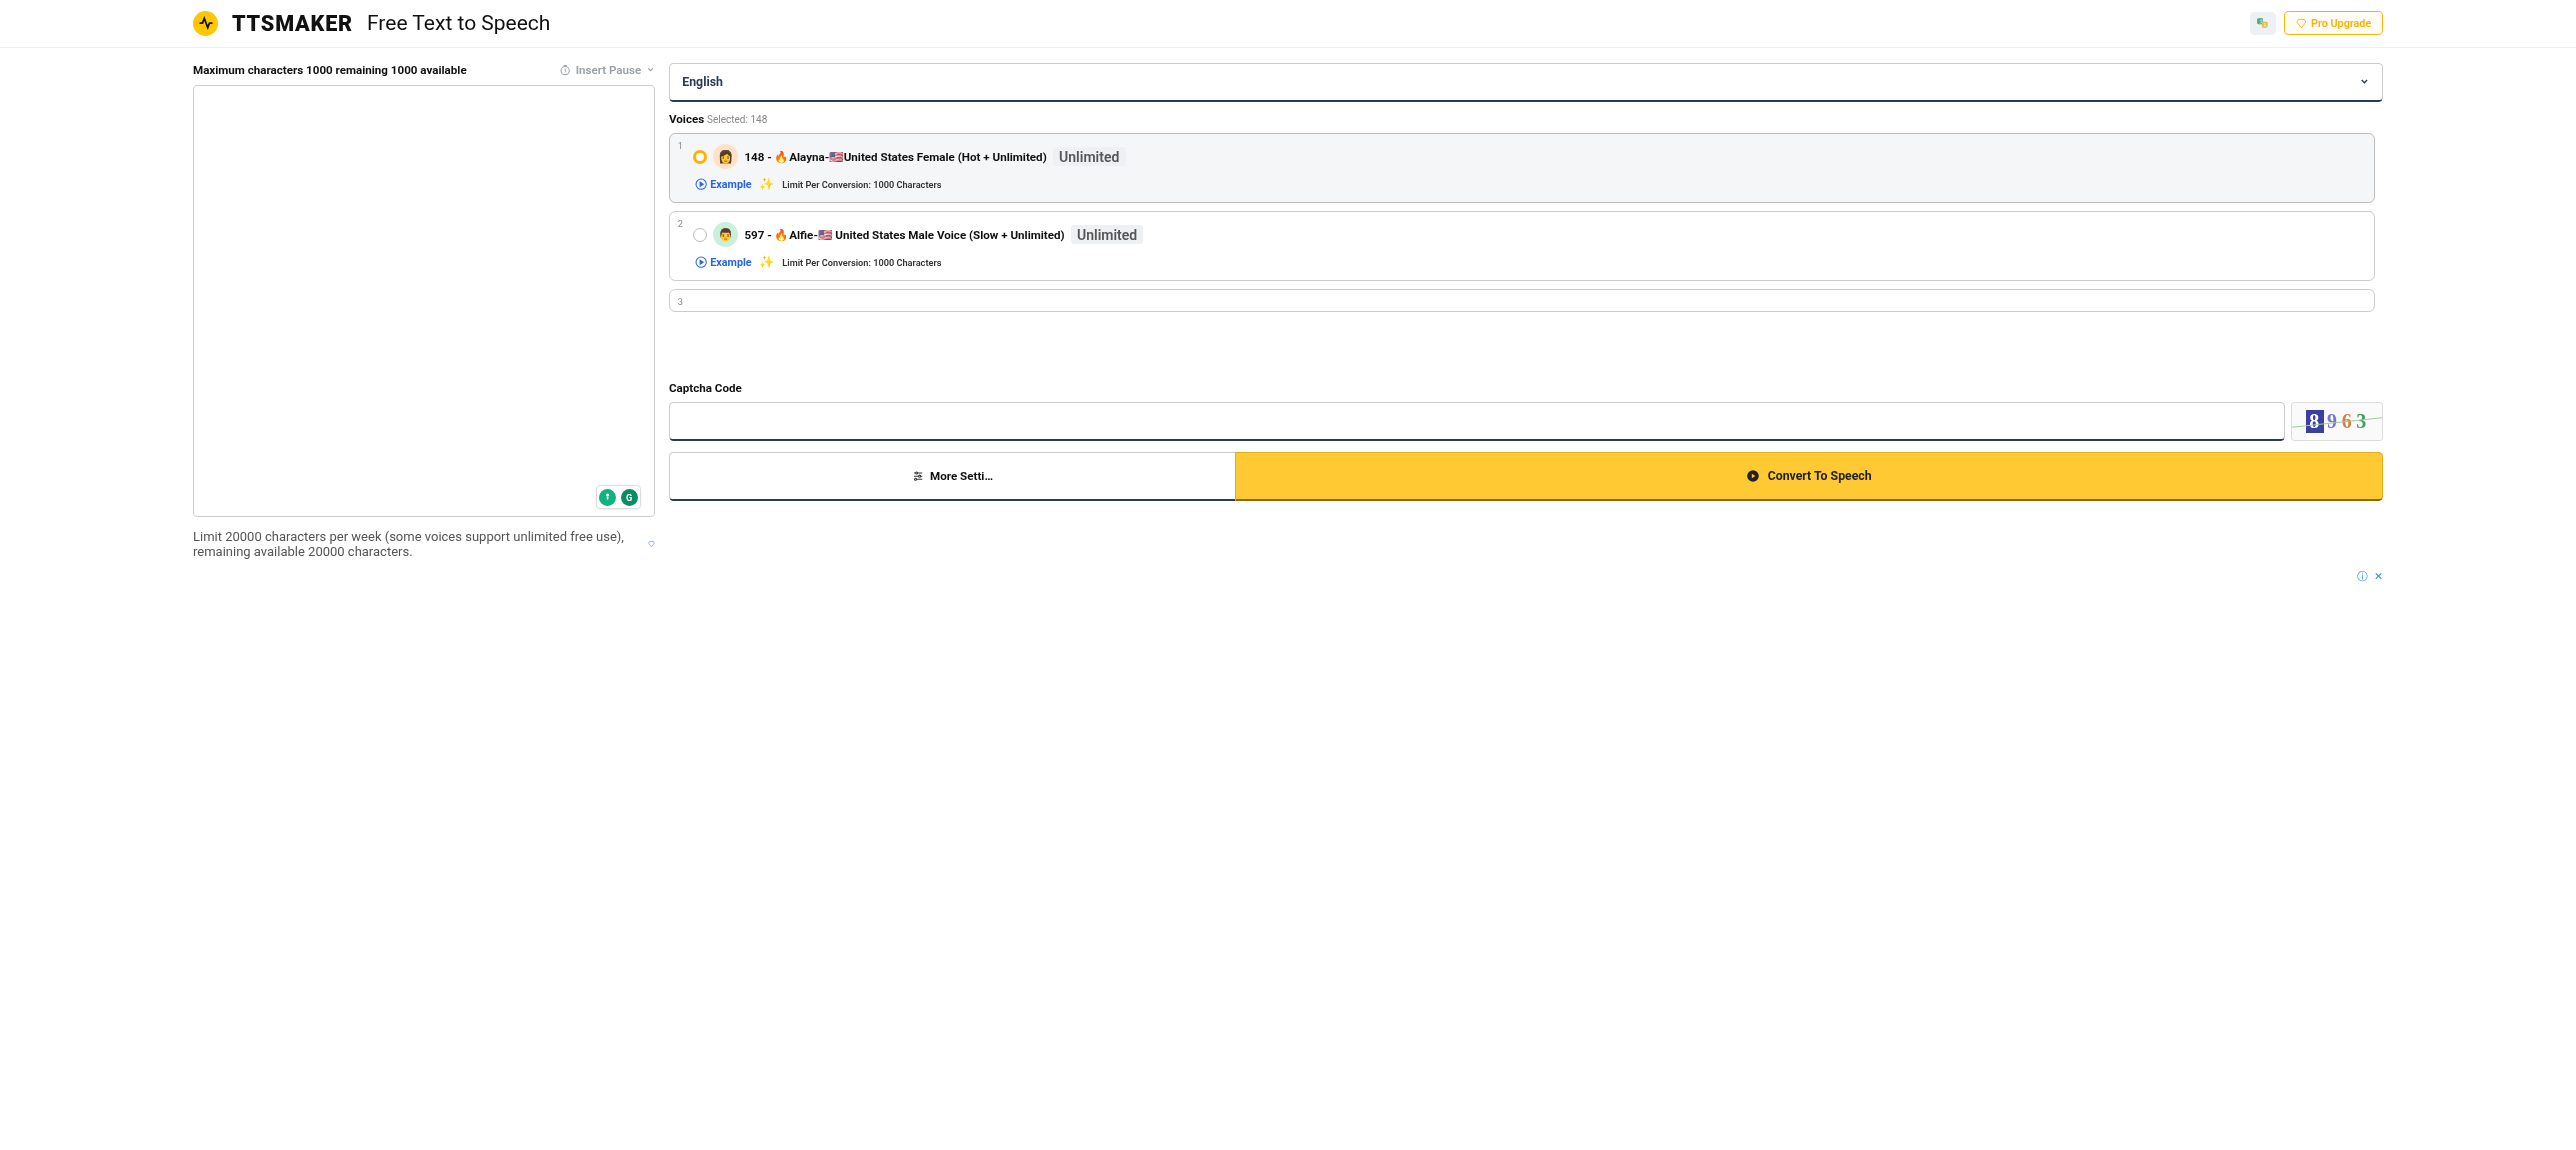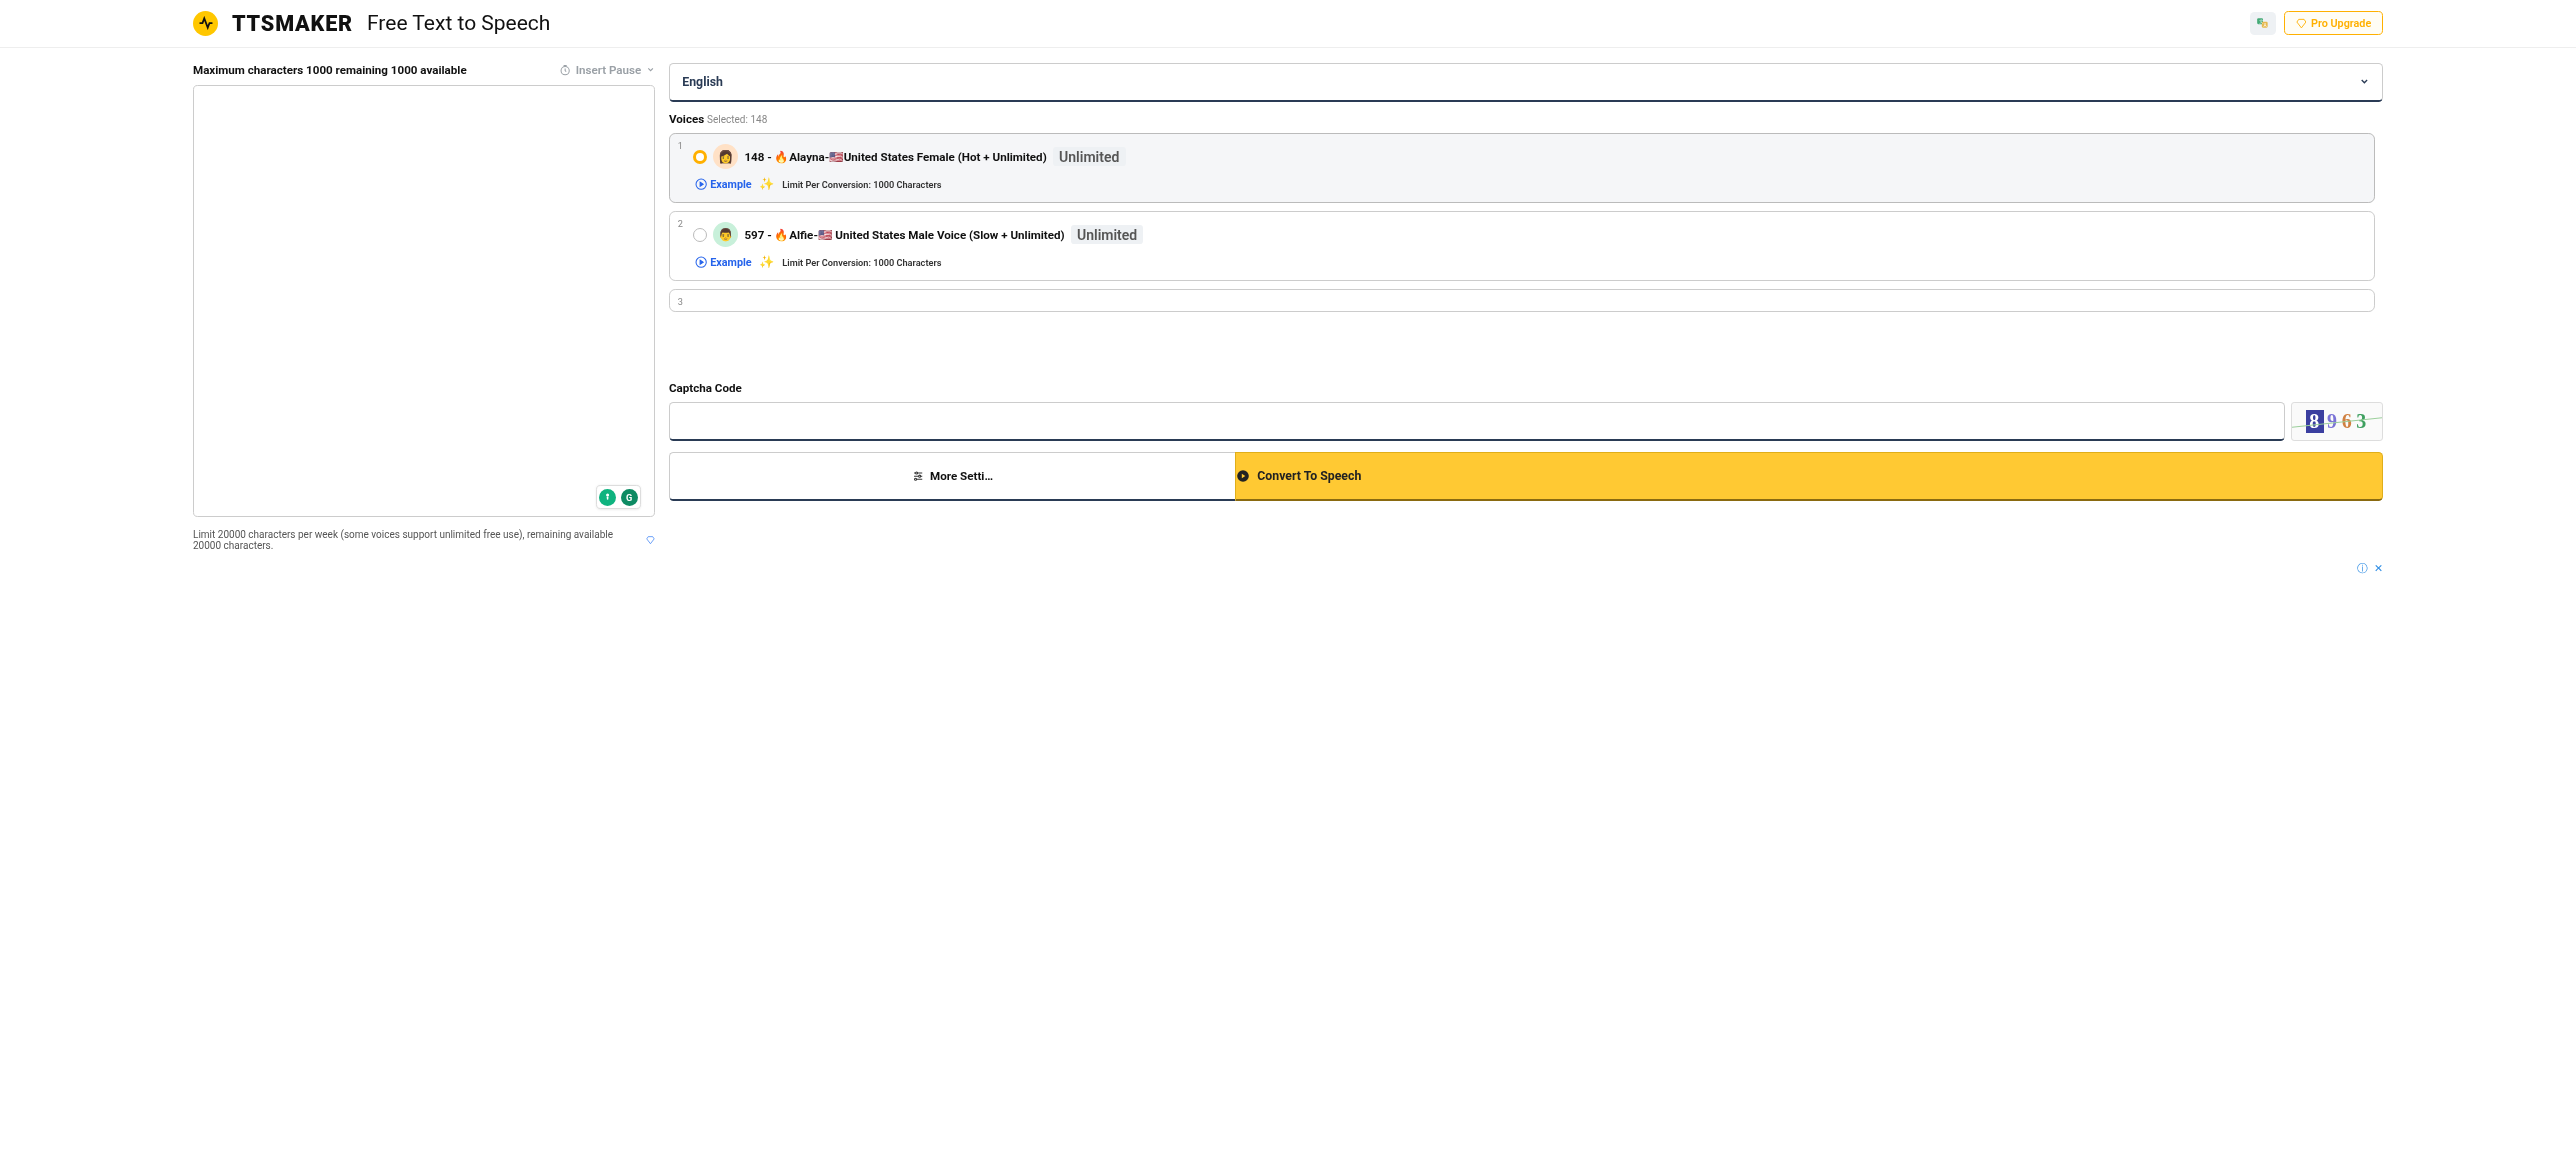--- a/index.html
+++ b/index.html
@@ -52,21 +52,21 @@
     position: absolute; bottom: 10.8px; right: 14px; display: flex; gap: 4.6px;
     background: #fff; border: 0.8px solid #ddd; border-radius: 4.6px; padding: 2.3px;
     box-shadow: 0 0.8px 2.3px rgba(0,0,0,0.08);
   }
   .float-group .mini {
     width: 17px; height: 17px; border-radius: 50%;
     display: flex; align-items: center; justify-content: center; font-size: 9.2px; cursor: pointer;
   }
   .mini.green { background: #0fb37f; color: #fff; }
   .mini.g2 { background: #0d8b63; color: #fff; font-weight: 700; }
-  .weekly-info { font-size: 10px; color: #555; margin-top: 9.2px; display: flex; align-items: center; gap: 4.6px; }
+  .weekly-info { font-size: 13px; color: #555; margin-top: 9.2px; display: flex; align-items: center; gap: 4.6px; }
   .label { font-size: 11.6px; font-weight: 700; margin-bottom: 7.7px; color: #111; }
   .lang-select {
     border: 1.2px solid #ccc; border-bottom: 2.3px solid #2a3b55;
     border-radius: 4.6px; padding: 10.8px 12.3px; display: flex; justify-content: space-between;
     align-items: center; font-weight: 700; color: #2a3b55; cursor: pointer; margin-bottom: 10.8px;
   }
   .voices-head { font-size: 11.6px; font-weight: 700; margin-bottom: 6.2px; }
   .voices-head .sel { font-weight: 400; color: #888; font-size: 10px; }
   .voices-scroll {
     height: 239px; overflow-y: auto; padding-right: 7.7px; margin-bottom: 9.2px;
@@ -120,21 +120,21 @@
   .action-row { display: flex; gap: 0; }
   .more-btn {
     flex: 0 0 33%; border: 1.2px solid #ccc; border-bottom: 2.3px solid #2a3b55; border-right: none;
     border-radius: 4.6px 0 0 4.6px; padding: 16px; font-weight: 700; font-size: 11.6px;
     display: flex; align-items: center; justify-content: center; gap: 6.2px; cursor: pointer; background: #fff;
     white-space: nowrap; overflow: hidden; text-overflow: ellipsis;
   }
   .convert-btn {
     flex: 1; background: #ffc933; border: 1.2px solid #e0ae1a; border-bottom: 2.3px solid #8a6a10;
     border-radius: 0 4.6px 4.6px 0; font-weight: 700; font-size: 12.3px; color: #222;
-    display: flex; align-items: center; justify-content: flex-start; gap: 7.7px; cursor: pointer;
+    display: flex; align-items: center; justify-content: center; gap: 7.7px; cursor: pointer;
   }
   .foot-icons {
     display: flex; justify-content: flex-end; gap: 6.2px; padding: 4.6px 193px 0 0;
     color: #2f8de4;
   }
   .foot-icons span { cursor: pointer; font-size: 10.8px; }
   svg { display: block; }
 </style>
 </head>
 <body>

